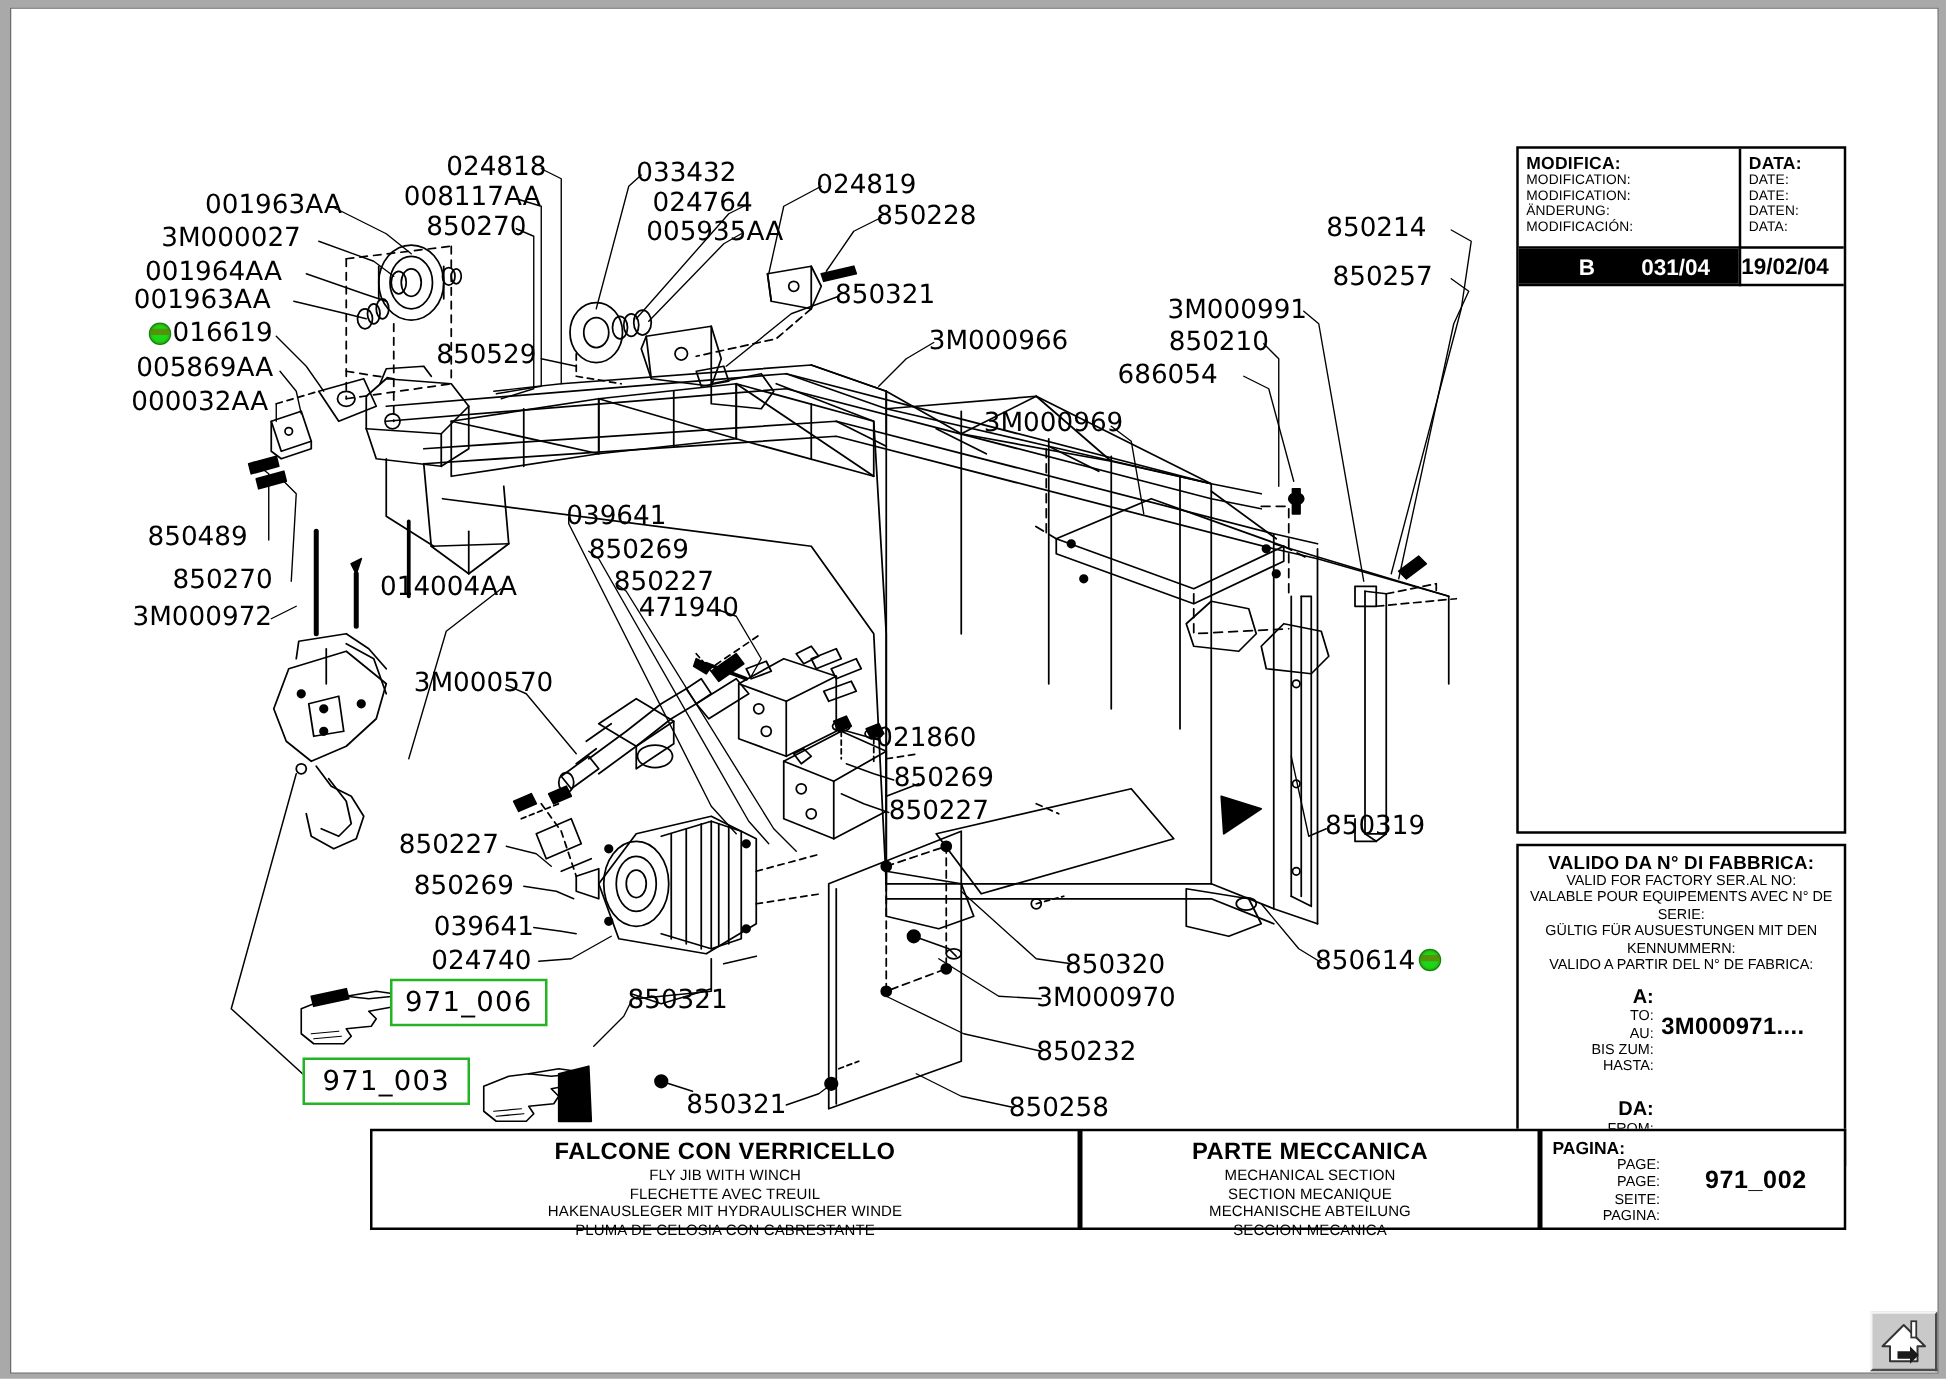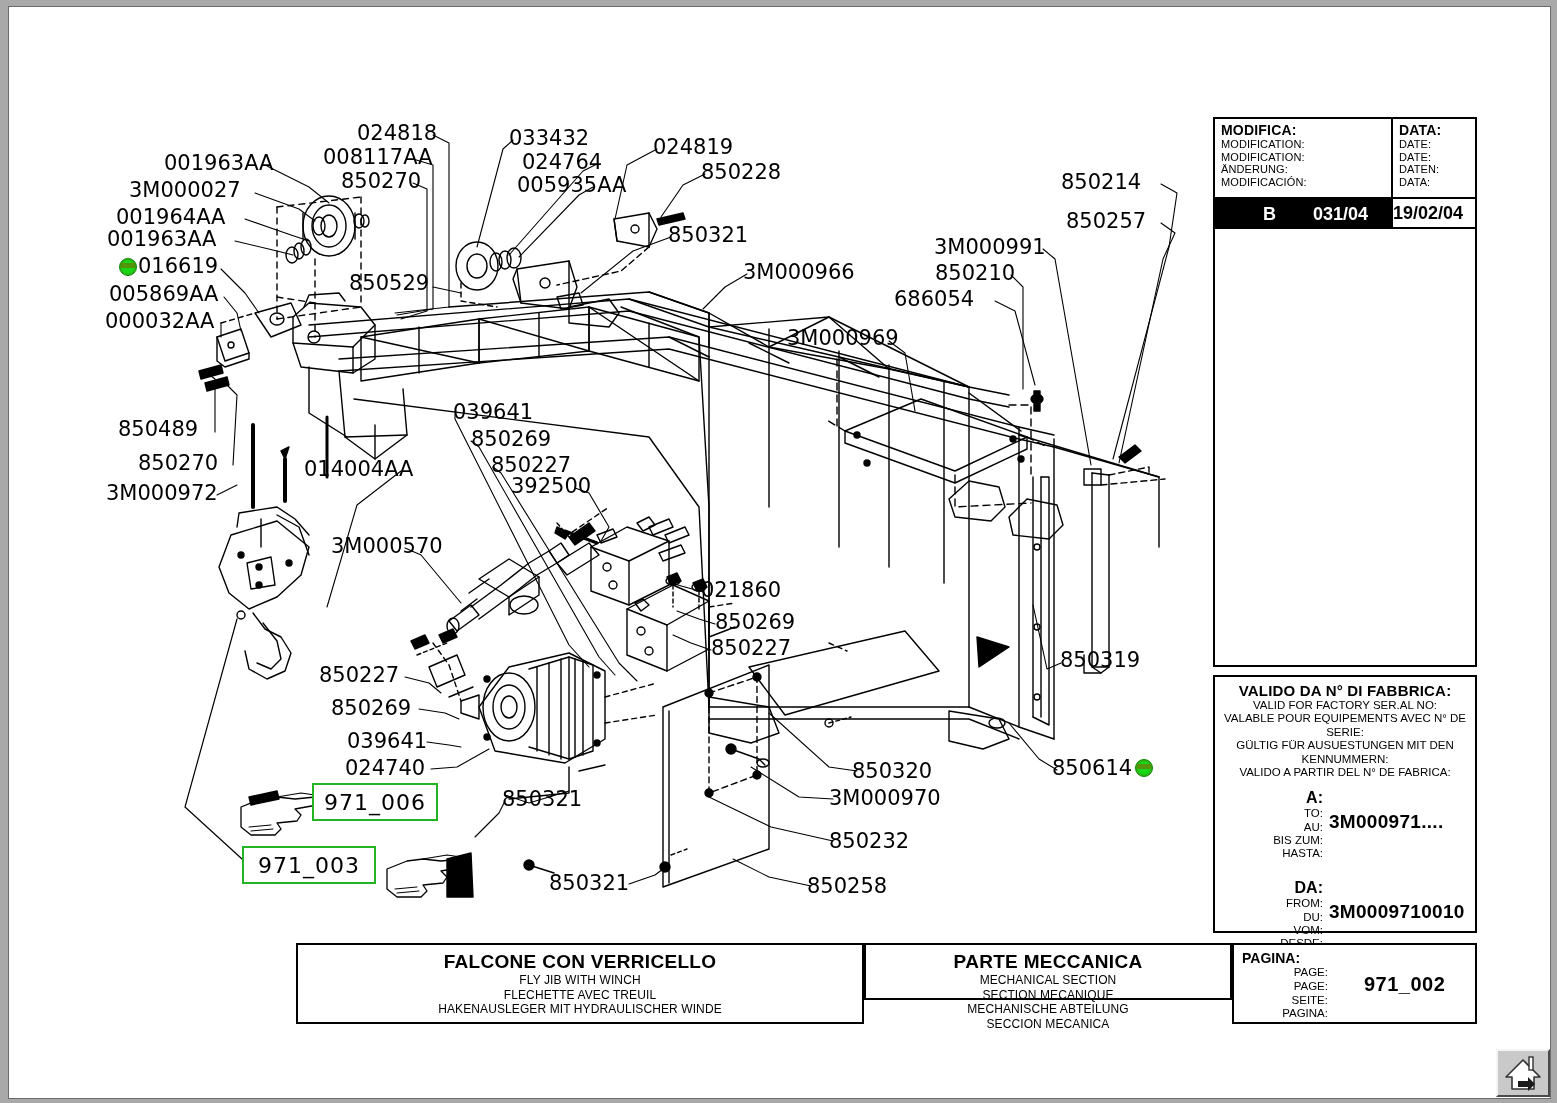--- a/index.html
+++ b/index.html
@@ -60,24 +60,24 @@
   #validblock{left:1204px;top:668px;width:264px;height:258px;}
   .vtitle{font-weight:bold;font-size:15px;text-align:center;margin-top:5px;letter-spacing:.2px;}
   .vsub{font-size:11.5px;text-align:center;line-height:13.4px;}
   .vrow{position:relative;margin-top:10px;height:88px;}
   .vlabels{position:absolute;left:0;top:0;width:108px;text-align:right;}
   .vlabels .b{font-weight:bold;font-size:16px;line-height:18px;}
   .vlabels .s{font-size:11.5px;line-height:13.2px;margin-left:44px;}
   .vval{position:absolute;left:114px;top:22px;font-weight:bold;font-size:19px;letter-spacing:.3px;}
 
   
-  #btm{position:absolute;left:0;top:930px;width:1541px;height:95px;}
+  #btm{position:absolute;left:0;top:890px;width:1541px;height:95px;}
   .bbox{position:absolute;border:2px solid #000;background:#fff;box-sizing:border-box;}
   #bbox1{left:287px;top:6px;width:568px;height:81px;}
-  #bbox2{left:855px;top:6px;width:368px;height:57px;}
+  #bbox2{left:855px;top:6px;width:368px;height:81px;}
   #bbox3{left:1223px;top:6px;width:245px;height:81px;}
   .bt{font-weight:bold;font-size:19px;text-align:center;margin-top:6px;letter-spacing:.3px;}
   .bs{font-size:12px;text-align:center;line-height:14.5px;letter-spacing:.1px;}
   #pagelabels{position:absolute;left:8px;top:6px;width:108px;text-align:left;}
   #pagelabels .b{font-weight:bold;font-size:14px;line-height:15px;}
   #pagelabels .s{font-size:11.5px;line-height:13.8px;text-align:right;width:86px;}
   #pageval{position:absolute;left:130px;top:28px;font-weight:bold;font-size:20px;letter-spacing:.5px;}
 
   
   #homebtn{
@@ -430,21 +430,21 @@
       <div class="pn" style="left: 925px; top: 230px;">3M000991</div>
       <div class="pn" style="left: 1052px; top: 165px;">850214</div>
       <div class="pn" style="left: 1057px; top: 204px;">850257</div>
       <div class="pn" style="left: 109px; top: 412px;">850489</div>
       <div class="pn" style="left: 129px; top: 446px;">850270</div>
       <div class="pn" style="left: 97px; top: 476px;">3M000972</div>
       <div class="pn" style="left: 295px; top: 452px;">014004AA</div>
       <div class="pn" style="left: 444px; top: 395px;">039641</div>
       <div class="pn" style="left: 462px; top: 422px;">850269</div>
       <div class="pn" style="left: 482px; top: 448px;">850227</div>
-      <div class="pn" style="left: 502px; top: 469px;">392500</div>
+      <div class="pn" style="left: 502px; top: 469px;">471940</div>
       <div class="pn" style="left: 322px; top: 529px;">3M000570</div>
       <div class="pn" style="left: 692px; top: 573px;">021860</div>
       <div class="pn" style="left: 706px; top: 605px;">850269</div>
       <div class="pn" style="left: 702px; top: 631px;">850227</div>
       <div class="pn" style="left: 310px; top: 658px;">850227</div>
       <div class="pn" style="left: 322px; top: 691px;">850269</div>
       <div class="pn" style="left: 338px; top: 724px;">039641</div>
       <div class="pn" style="left: 336px; top: 751px;">024740</div>
       <div class="pn" style="left: 493px; top: 782px;">850321</div>
       <div class="pn" style="left: 540px; top: 866px;">850321</div>
@@ -529,20 +529,21 @@
     </div>
   </div>
 
   <div id="btm">
 
     <div class="bbox" id="bbox1">
       <div class="bt">FALCONE CON VERRICELLO</div>
       <div class="bs">FLY JIB WITH WINCH</div>
       <div class="bs">FLECHETTE AVEC TREUIL</div>
       <div class="bs">HAKENAUSLEGER MIT HYDRAULISCHER WINDE</div>
+      <div class="bs">PLUMA DE CELOSIA CON CABRESTANTE</div>
     </div>
 
     <div class="bbox" id="bbox2">
       <div class="bt">PARTE MECCANICA</div>
       <div class="bs">MECHANICAL SECTION</div>
       <div class="bs">SECTION MECANIQUE</div>
       <div class="bs">MECHANISCHE ABTEILUNG</div>
       <div class="bs">SECCION MECANICA</div>
     </div>
 

